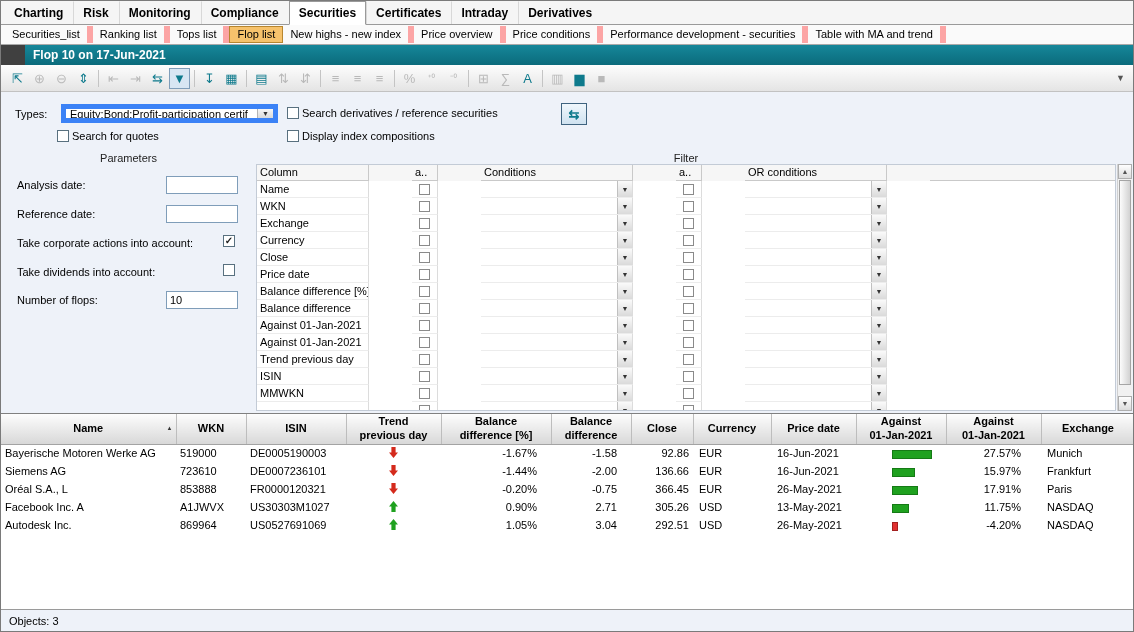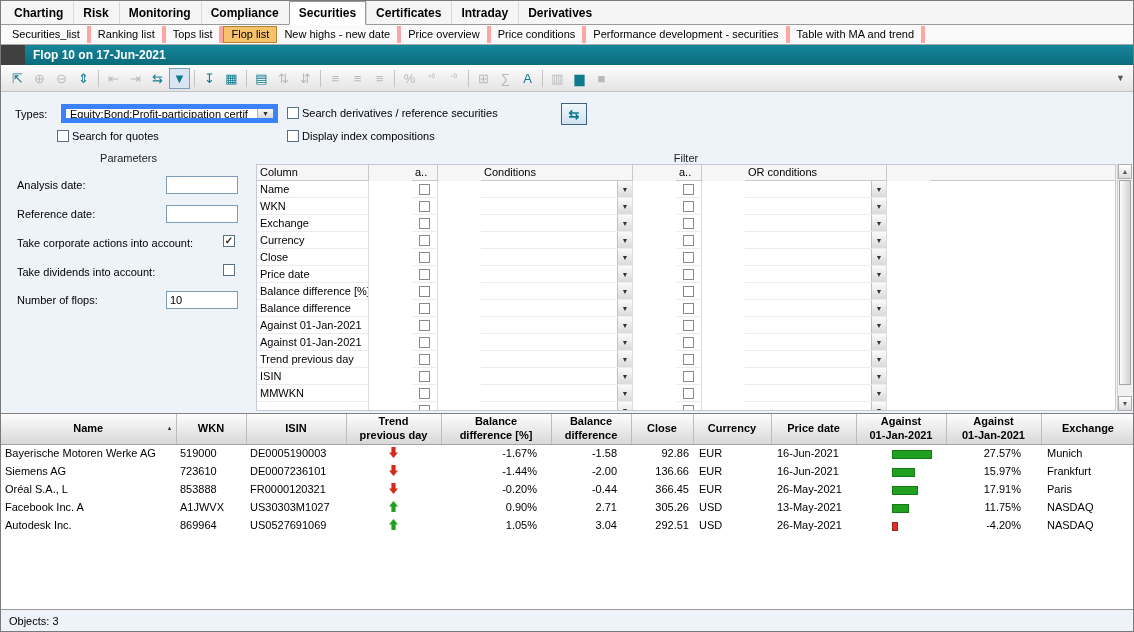--- a/index.html
+++ b/index.html
@@ -11,21 +11,21 @@
   .menubar { position:absolute; left:0; top:0; width:100%; height:24px; background:#f5f5f5;
              border-bottom:1px solid #9a9a9a; display:flex; align-items:flex-end; padding-left:3px; }
   .menutab { font-weight:bold; font-size:12px; padding:4px 9px 4px; cursor:default; white-space:nowrap;
              border:1px solid transparent; border-bottom:none; border-left:1px solid #d8d8d8; }
   .menutab:first-child { border-left-color:transparent; }
   .menutab.active { background:#fff; border:1px solid #9a9a9a; border-bottom:1px solid #fff; margin-bottom:-1px; }
 
   
   .subtabs { position:absolute; left:0; top:24px; width:100%; height:20px; background:#fafafa;
              border-bottom:1px solid #a9a9a9; display:flex; align-items:center; padding-left:4px; }
-  .subtab { padding:2px 7px 3px; border-right:4px solid #fca5a5; white-space:nowrap; cursor:default; }
+  .subtab { padding:2px 7px 3px; border-right:6px solid #fca5a5; white-space:nowrap; cursor:default; }
   .subtab.active { background:#f6c26c; border:1px solid #b8862f; padding:1px 7px 2px; }
 
   
   .titlebar { position:absolute; left:0; top:44px; width:100%; height:20px;
               background:linear-gradient(#16879a,#0b6b7c); color:#fff; font-weight:bold; font-size:12px;
               display:flex; align-items:center; padding-left:8px;margin-left:24px; }
 
   
   .toolbar { position:absolute; left:0; top:64px; width:100%; height:27px;
              background:linear-gradient(#fdfdfd,#e4e4e4); border-bottom:1px solid #c2c2c2;
@@ -124,21 +124,21 @@
       <div class="menutab">Certificates</div>
       <div class="menutab">Intraday</div>
       <div class="menutab">Derivatives</div>
     </div>
 
   <div class="subtabs">
       <div class="subtab">Securities_list</div>
       <div class="subtab">Ranking list</div>
       <div class="subtab">Tops list</div>
       <div class="subtab active">Flop list</div>
-      <div class="subtab">New highs - new date</div>
+      <div class="subtab">New highs - new index</div>
       <div class="subtab">Price overview</div>
       <div class="subtab">Price conditions</div>
       <div class="subtab">Performance development - securities</div>
       <div class="subtab">Table with MA and trend</div>
     </div>
 
   <div class="titlebar">
     <span>Flop 10 on 17-Jun-2021</span>
   </div>
 
@@ -548,21 +548,21 @@
             <td class="al pl6">Frankfurt</td>
           </tr>
           <tr>
             <td class="al">Oréal S.A., L</td>
             <td class="al">853888</td>
             <td class="al">FR0000120321</td>
             <td class="ac"><svg width="9" height="11" viewBox="0 0 9 11">
                 <path d="M4.5 11 L9 5.5 H6.6 V0 H2.4 V5.5 H0 Z" fill="#d42a1c"></path>
               </svg></td>
             <td class="ar pr14">-0.20%</td>
-            <td class="ar pr14">-0.44</td>
+            <td class="ar pr14">-0.75</td>
             <td class="ar">366.45</td>
             <td class="al pl6">EUR</td>
             <td class="al pl6">26-May-2021</td>
             <td class="al barcell"><span class="bar pos" style="width:26px"></span></td>
             <td class="ar pr18">17.91%</td>
             <td class="al pl6">Paris</td>
           </tr>
           <tr>
             <td class="al">Facebook Inc. A</td>
             <td class="al">A1JWVX</td>

